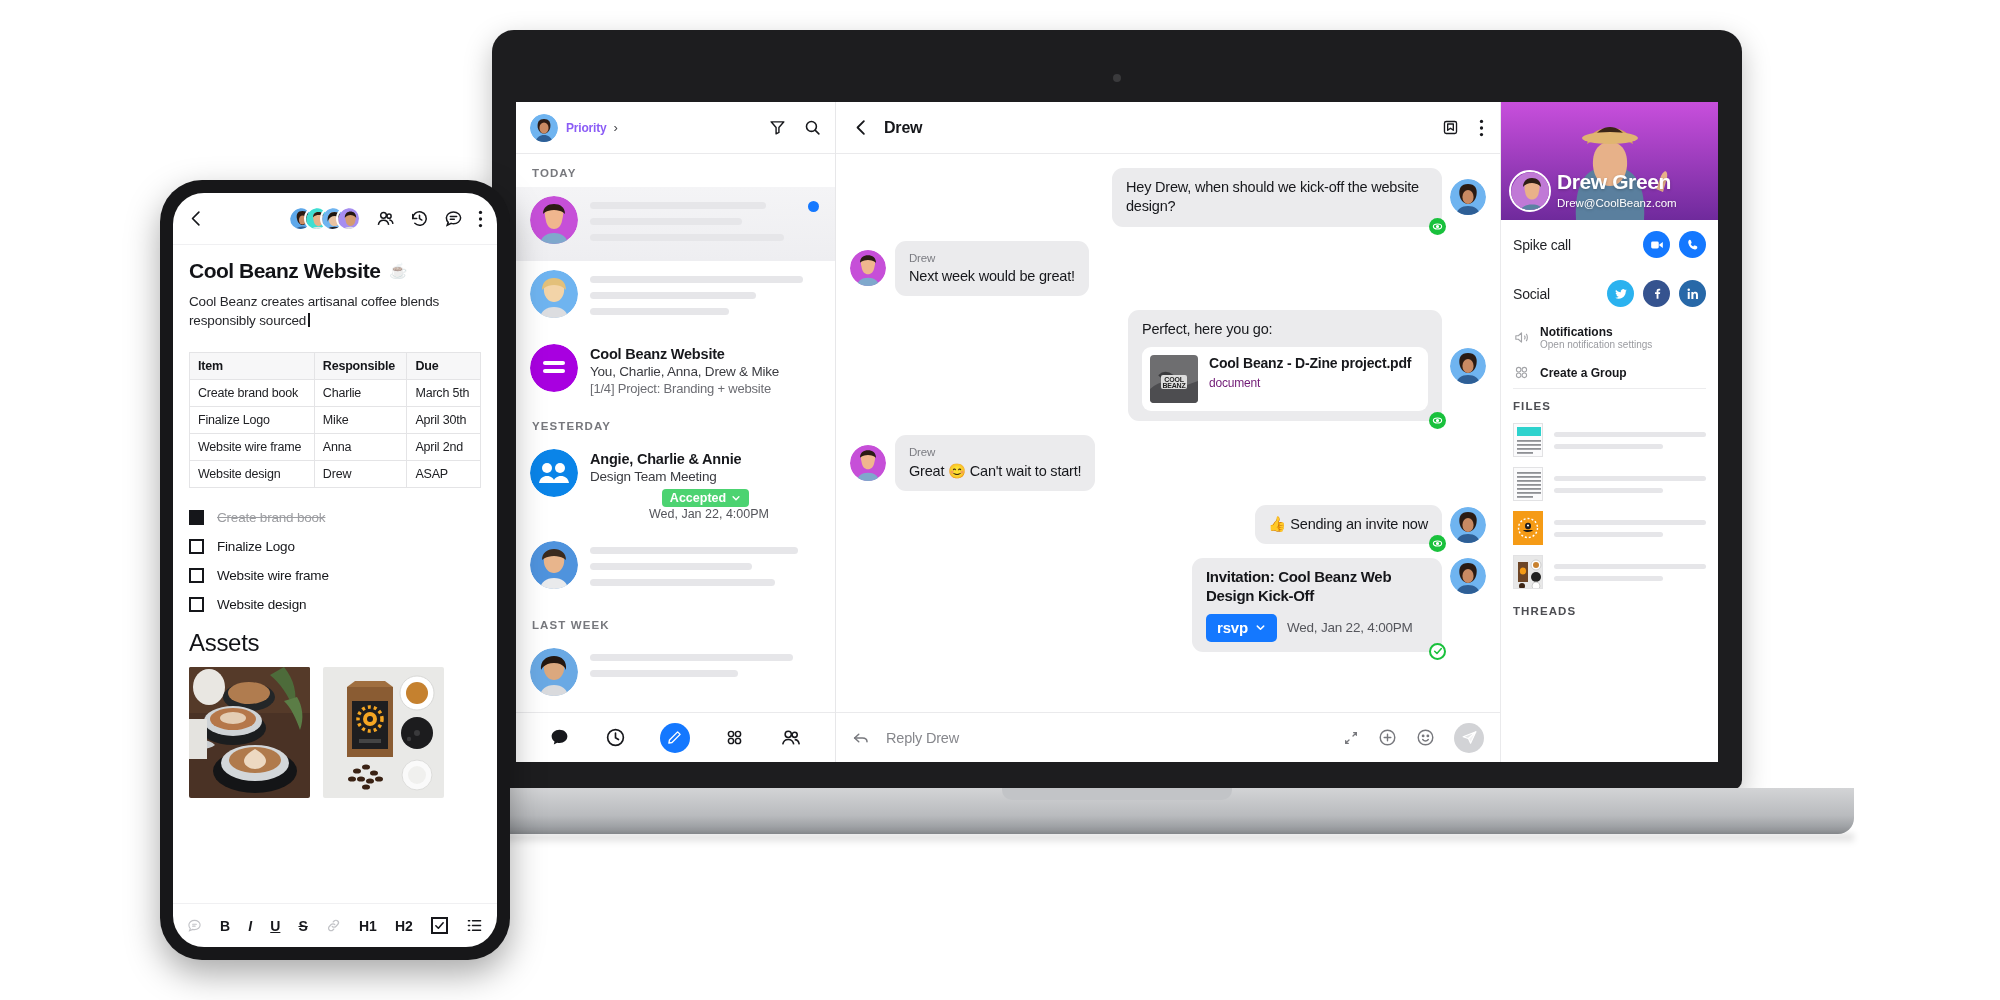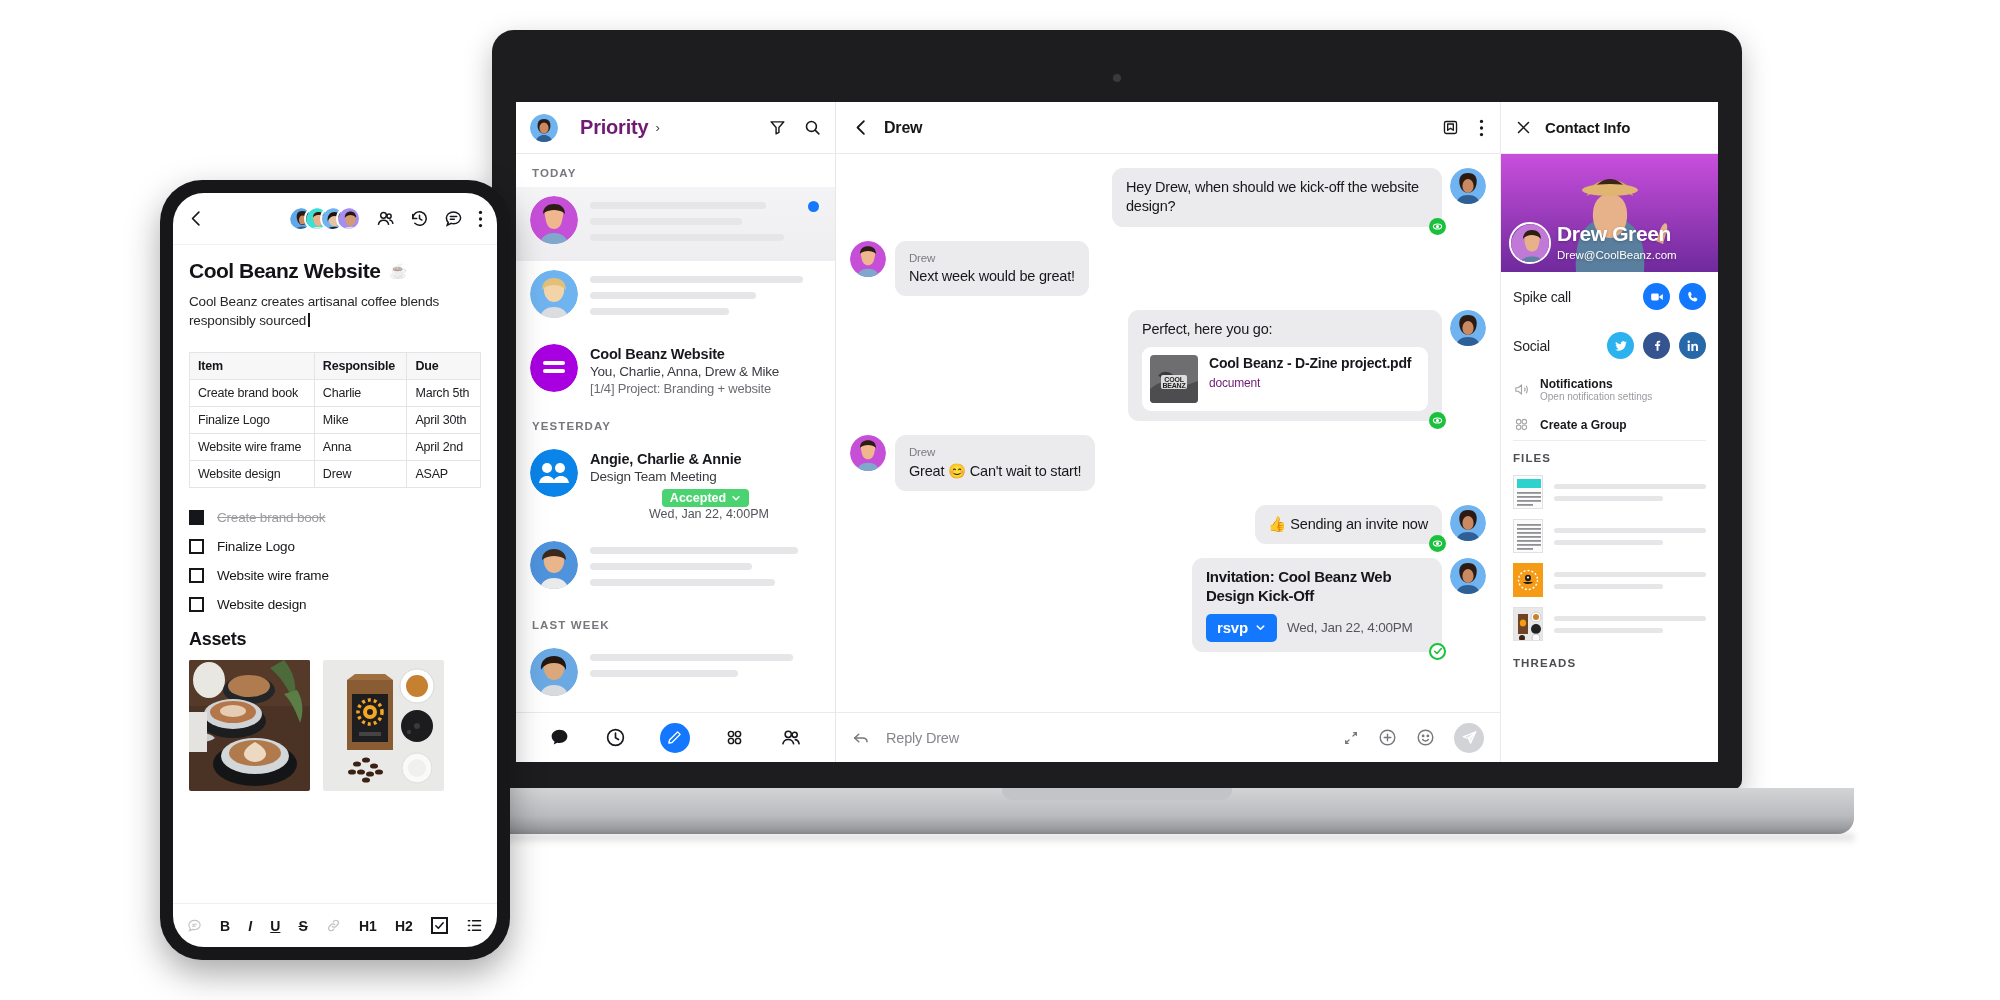--- a/index.html
+++ b/index.html
@@ -39,21 +39,21 @@
     background: linear-gradient(180deg,rgba(0,0,0,.18),rgba(0,0,0,0));
     filter: blur(3px);
   }
 
   
   .sidebar { width: 320px; height: 100%; background:#fff;
     border-right:1px solid #e7e7e9; display:flex; flex-direction:column; }
   .sb-header { height:52px; display:flex; align-items:center; padding:0 14px;
     border-bottom:1px solid #eaeaec; flex:0 0 52px; }
   .sb-avatar { width:28px; height:28px; border-radius:50%; overflow:hidden; flex:0 0 28px; }
-  .sb-title { font-size:20px; font-weight:700; color:#701a75; margin-left:22px; letter-spacing:-.2px;}
+  .sb-title { font-size:12px; font-weight:700; color:#8b5cf6; margin-left:8px; letter-spacing:-.2px;}
   .sb-chev { margin-left:7px; color:#45464b; font-size:13px; }
   .sb-hdr-icons { margin-left:auto; display:flex; gap:18px; align-items:center; }
   .sb-body { flex:1; overflow:hidden; position:relative; }
   .sb-section { font-size:11.5px; font-weight:700; letter-spacing:1.1px; color:#77787d;
     padding:13px 16px 8px 16px; }
   .sb-row { display:flex; padding:9px 14px 11px 14px; gap:12px; align-items:flex-start; position:relative;}
   .sb-row.sel { background: linear-gradient(180deg,#f4f4f6,#eeeef1); }
   .sb-row-av { width:48px; height:48px; border-radius:50%; flex:0 0 48px; overflow:hidden; position:relative;}
   .sb-lines { flex:1; padding-top:6px; }
   .sb-line { height:7px; border-radius:4px; background:#e6e6e9; margin-bottom:9px; }
@@ -71,21 +71,21 @@
   .nav-fab { width:30px; height:30px; border-radius:50%; background:#1478ff;
     display:flex; align-items:center; justify-content:center; }
 
   
   .chat { flex:1; display:flex; flex-direction:column; background:#fff; min-width:0;}
   .chat-header { height:52px; display:flex; align-items:center; padding:0 16px;
     border-bottom:1px solid #eaeaec; flex:0 0 52px; }
   .chat-title { font-size:16px; font-weight:700; color:#15161a; margin-left:13px; letter-spacing:-.2px;}
   .chat-hdr-icons { margin-left:auto; display:flex; gap:20px; align-items:center; }
   .chat-body { flex:1; padding:14px 14px 6px 14px; overflow:hidden; }
-  .msg-row { display:flex; align-items:flex-start; margin-bottom:14px; position:relative; }
+  .msg-row { display:flex; align-items:center; margin-bottom:14px; position:relative; }
   .msg-row.out { justify-content:flex-end; }
   .bubble { background:#ebebed; border-radius:11px; padding:10px 14px; max-width:330px;
     font-size:14.5px; color:#17181c; line-height:1.33; letter-spacing:-.2px; }
   .bub-av { width:36px; height:36px; border-radius:50%; overflow:hidden; flex:0 0 36px; }
   .msg-row.out .bub-av { margin-left:8px; }
   .msg-row.in .bub-av { margin-right:9px; }
   .msg-sender { font-size:11.5px; color:#7b7c82; margin-bottom:1px; }
   .tick { position:absolute; width:17px; height:17px; border-radius:50%;
     display:flex; align-items:center; justify-content:center; right:6px; bottom:-7px; }
   .tick.seen { background:#19c13c; }
@@ -160,21 +160,21 @@
   table.ph-table th, table.ph-table td { border:1px solid #e4e4e6; padding:6px 8px;
     font-size:12.5px; text-align:left; letter-spacing:-.2px; }
   table.ph-table th { background:#f7f7f8; font-weight:700; color:#15161a; }
   table.ph-table td { color:#202125; }
   .chk-list { margin-top:22px; }
   .chk-item { display:flex; align-items:center; gap:13px; margin-bottom:14px; }
   .chk-box { width:15px; height:15px; border:2px solid #15161a; flex:0 0 15px; }
   .chk-box.done { background:#15161a; }
   .chk-label { font-size:13.5px; color:#15161a; letter-spacing:-.2px;}
   .chk-label.done { color:#9c9da1; text-decoration:line-through; }
-  .assets-h { font-size:18px; font-weight:700; color:#121317; margin-top:17px; letter-spacing:-.3px;}
+  .assets-h { font-size:24px; font-weight:400; color:#121317; margin-top:17px; letter-spacing:-.3px;}
   .assets-grid { display:flex; gap:13px; margin-top:10px; }
   .asset { width:121px; height:131px; border-radius:2px; overflow:hidden; }
   .ph-toolbar { height:44px; border-top:1px solid #f0f0f2; display:flex; align-items:center;
     justify-content:space-between; padding:0 14px; flex:0 0 44px; }
   .tb-item { font-size:14px; color:#18191d; font-weight:600; }
   .tb-item.muted { color:#c2c3c7; }
   .tb-box { border:2px solid #16171b; width:17px; height:17px; display:flex;
     align-items:center; justify-content:center; }
   svg { display:block; }
 </style>
@@ -563,28 +563,20 @@
                 <svg width="17" height="17" viewBox="0 0 24 24" fill="none" stroke="#fff" stroke-width="1.6" stroke-linejoin="round">
                     <path d="M21 4L3 11l7 2.5L21 4z" fill="#e4e5e7"></path>
                     <path d="M21 4l-7.5 16-3-6.5L21 4z" fill="#f2f2f3"></path>
                   </svg>
               </span>
             </div>
           </div>
         </div>
 
         <div class="info">
-          <div class="info-header">
-            <span>
-              <svg width="17" height="17" viewBox="0 0 24 24" fill="none" stroke="#17181c" stroke-width="2.2" stroke-linecap="round">
-                  <path d="M5 5l14 14M19 5L5 19"></path>
-                </svg>
-            </span>
-            <div class="info-title">Contact Info</div>
-          </div>
 
           <div class="info-hero">
             <svg viewBox="0 0 218 118" width="218" height="118" style="position:absolute;inset:0">
               <defs>
                   <linearGradient id="pg" x1="0" y1="0" x2="0" y2="1">
                 <stop offset="0" stop-color="#c84fdc"></stop>
                     <stop offset="1" stop-color="#6f2a9c"></stop>
               </linearGradient>
                 </defs>
               <rect width="218" height="118" fill="url(#pg)"></rect>

